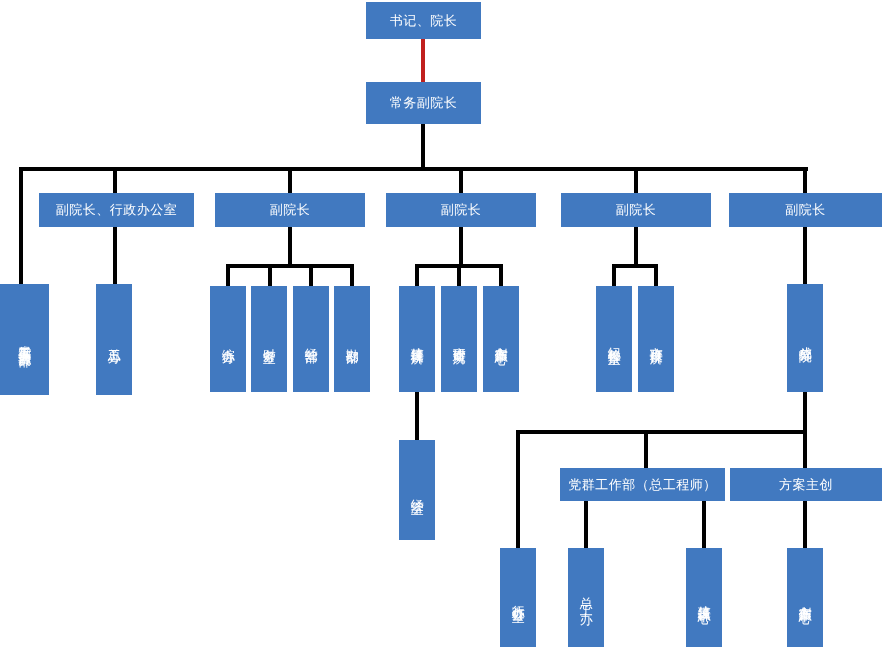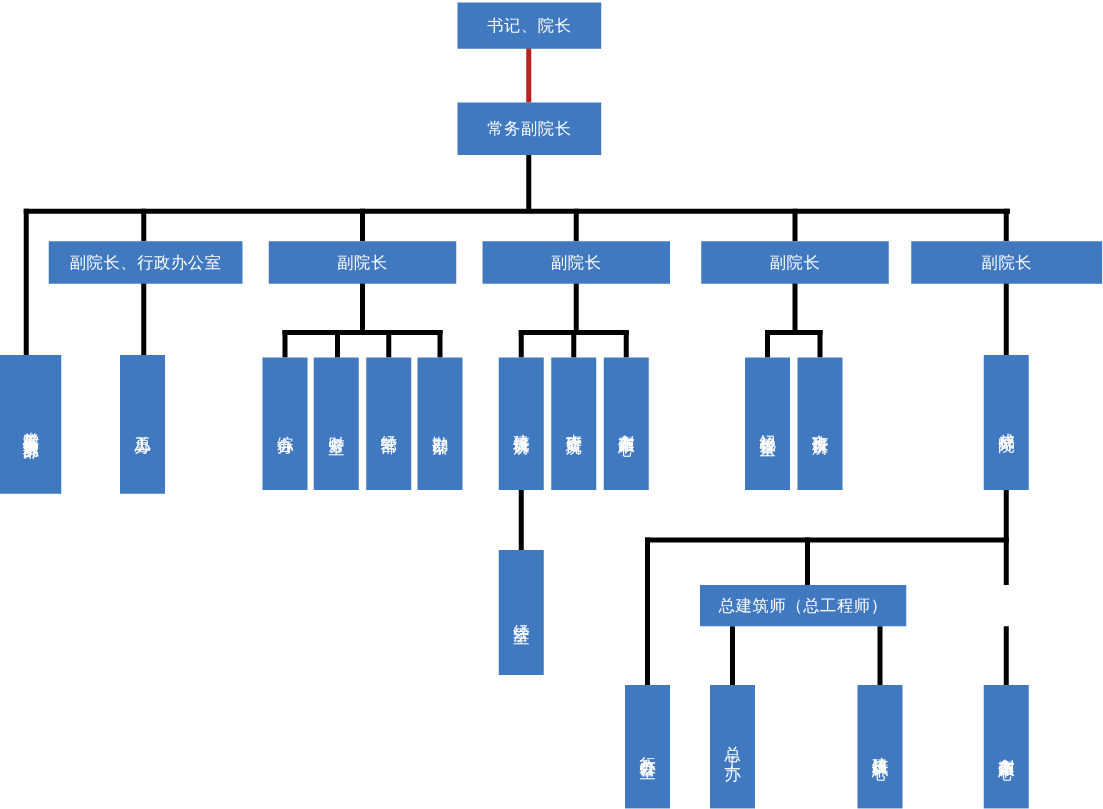--- a/index.html
+++ b/index.html
@@ -145,21 +145,22 @@
   <div class="node vert" style="left:441px; top:286px; width:36px; height:106px;">古建研究所</div>
   <div class="node vert" style="left:483px; top:286px; width:36px; height:106px;">方案创作中心</div>
 
   <div class="node vert" style="left:399px; top:440px; width:36px; height:100px;">经济室</div>
 
   <div class="node vert" style="left:596px; top:286px; width:36px; height:106px;">纪检督察室</div>
   <div class="node vert" style="left:638px; top:286px; width:36px; height:106px;">市政设计所</div>
 
   <div class="node vert" style="left:787px; top:284px; width:36px; height:108px;">成都分院</div>
 
-  <div class="node horiz" style="left:560px; top:468px; width:165px; height:33px;">总建筑师（总工程师）</div>
+  <div class="node horiz" style="left:560px; top:468px; width:165px; height:33px;">党群工作部（总工程师）</div>
 
+  <div class="node horiz" style="left:730px; top:468px; width:152px; height:33px;">方案主创</div>
 
   <div class="node vert" style="left:500px; top:548px; width:36px; height:99px;">行政办公室</div>
   <div class="node vert spaced" style="left:568px; top:548px; width:36px; height:99px;">总工办</div>
   <div class="node vert" style="left:686px; top:548px; width:36px; height:99px;">建筑设计中心</div>
   <div class="node vert" style="left:787px; top:548px; width:36px; height:99px;">方案创作中心</div>
 
 </div>
 
 </body></html>

